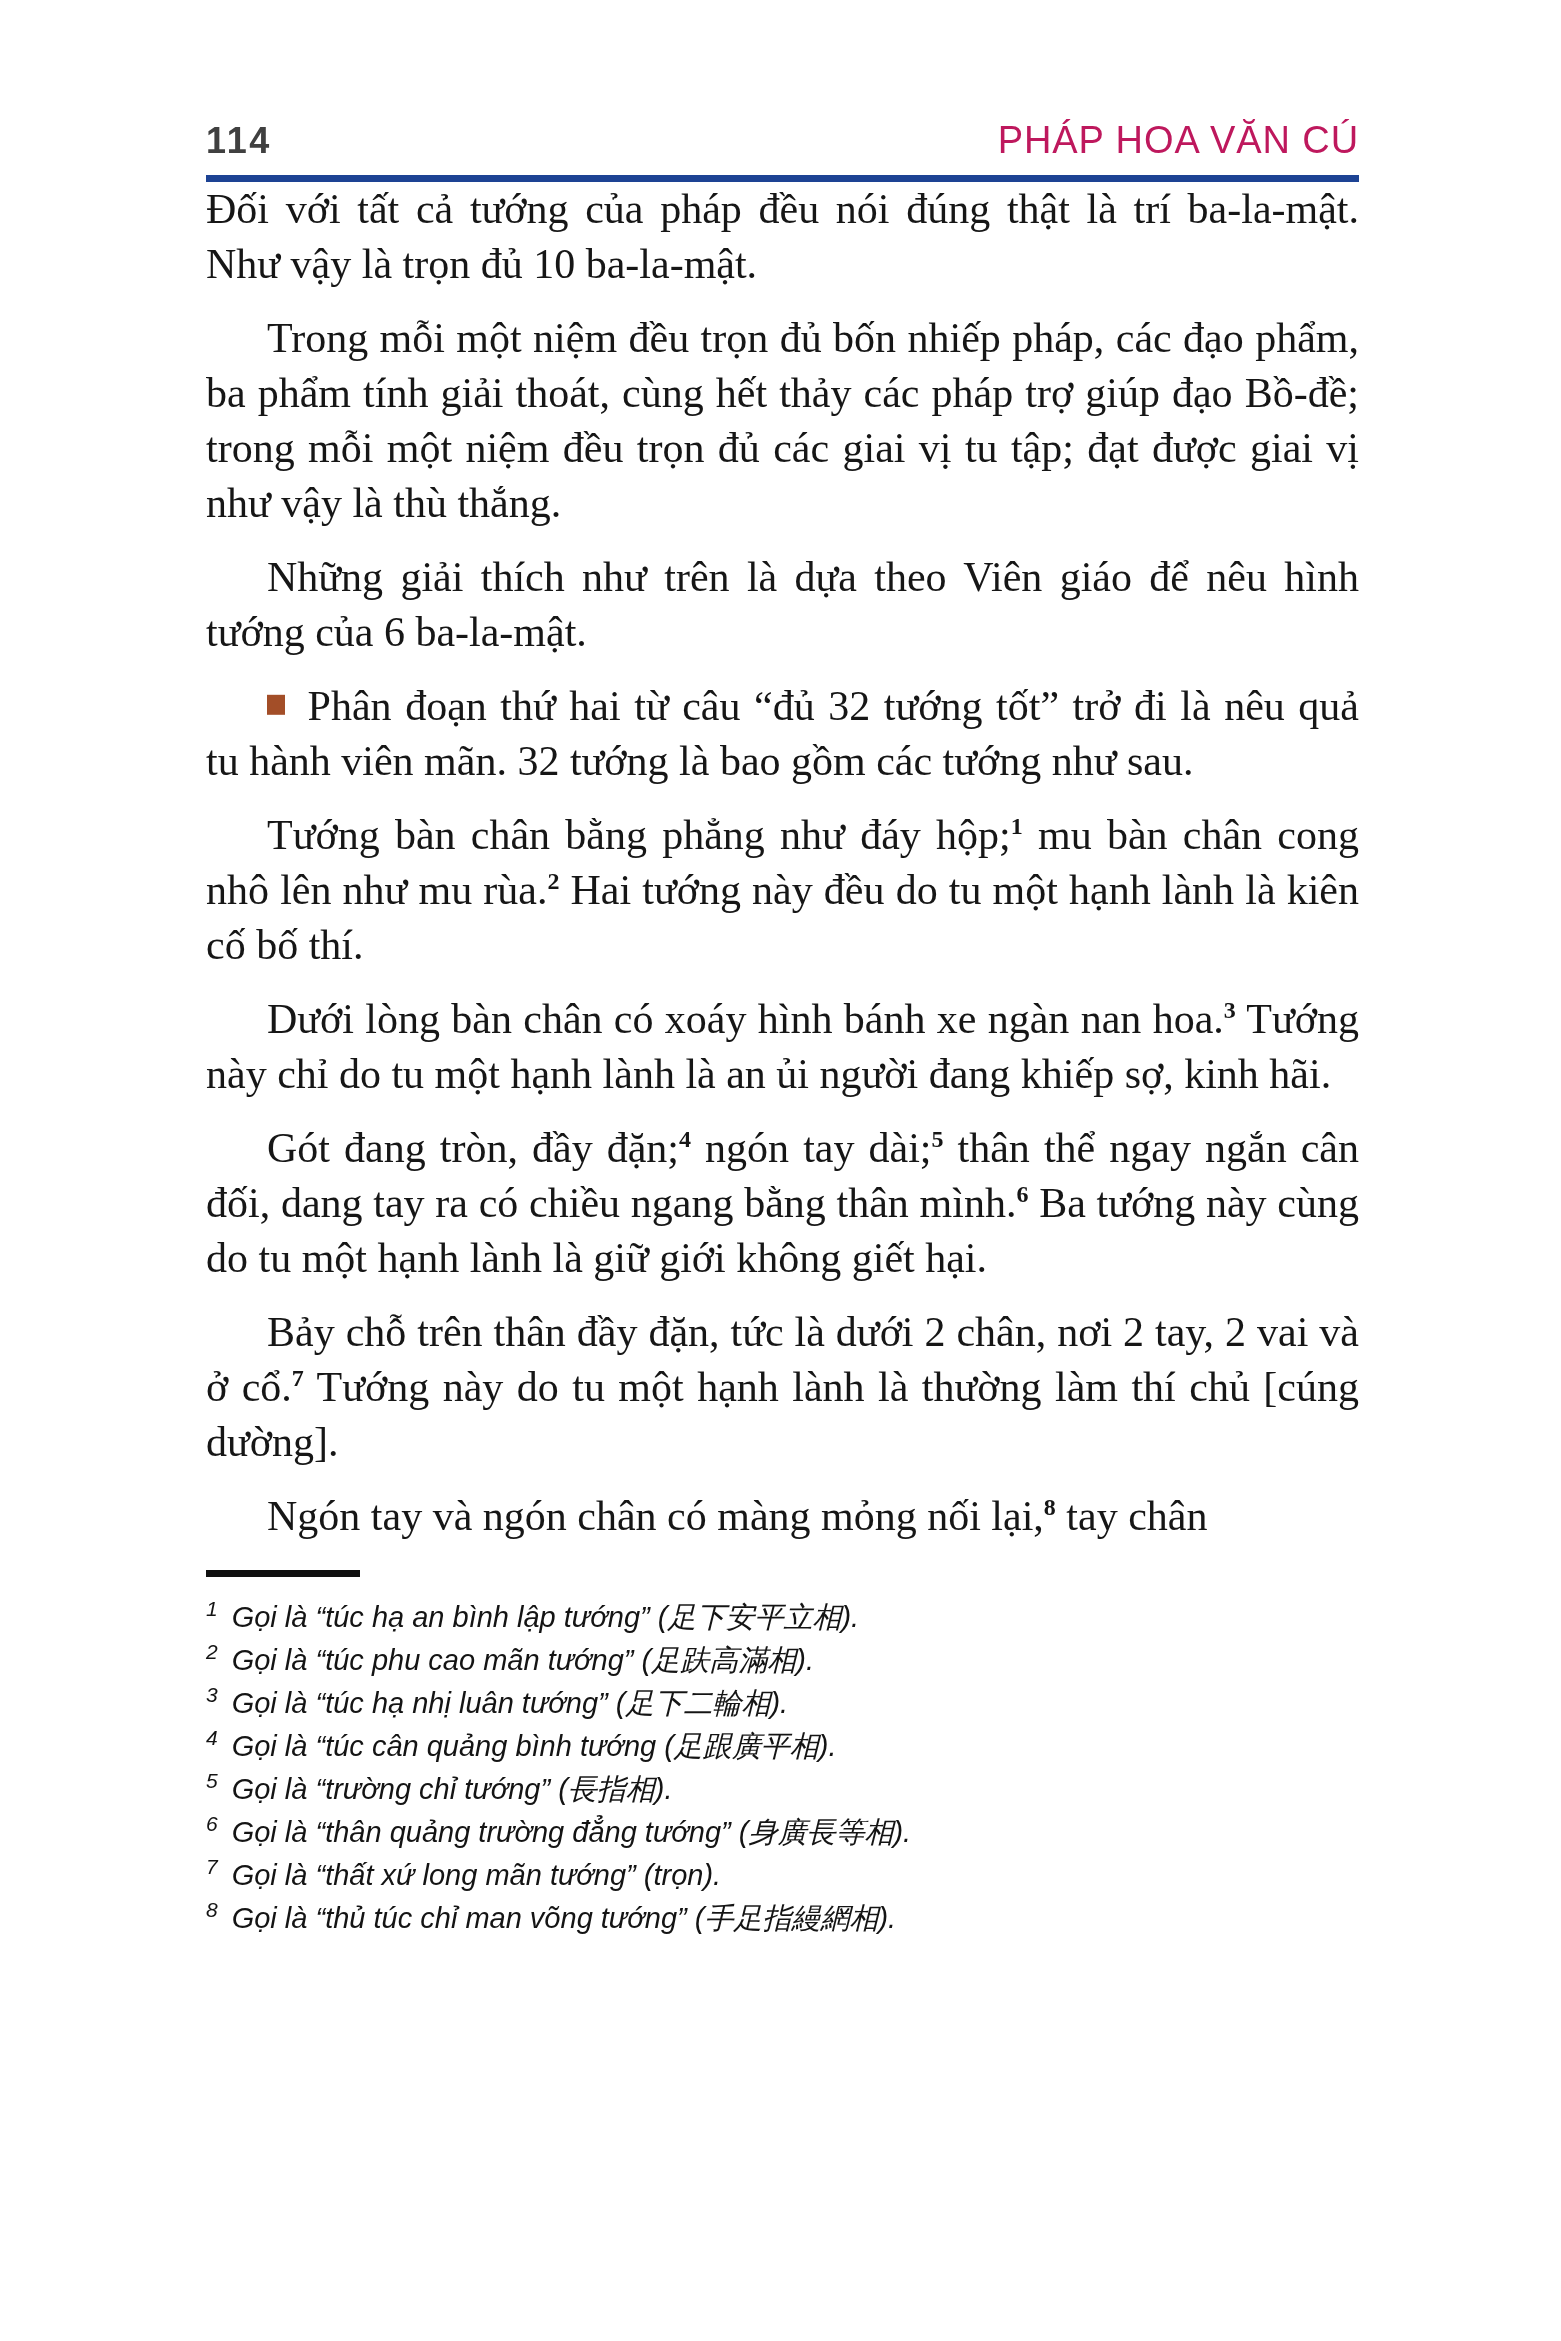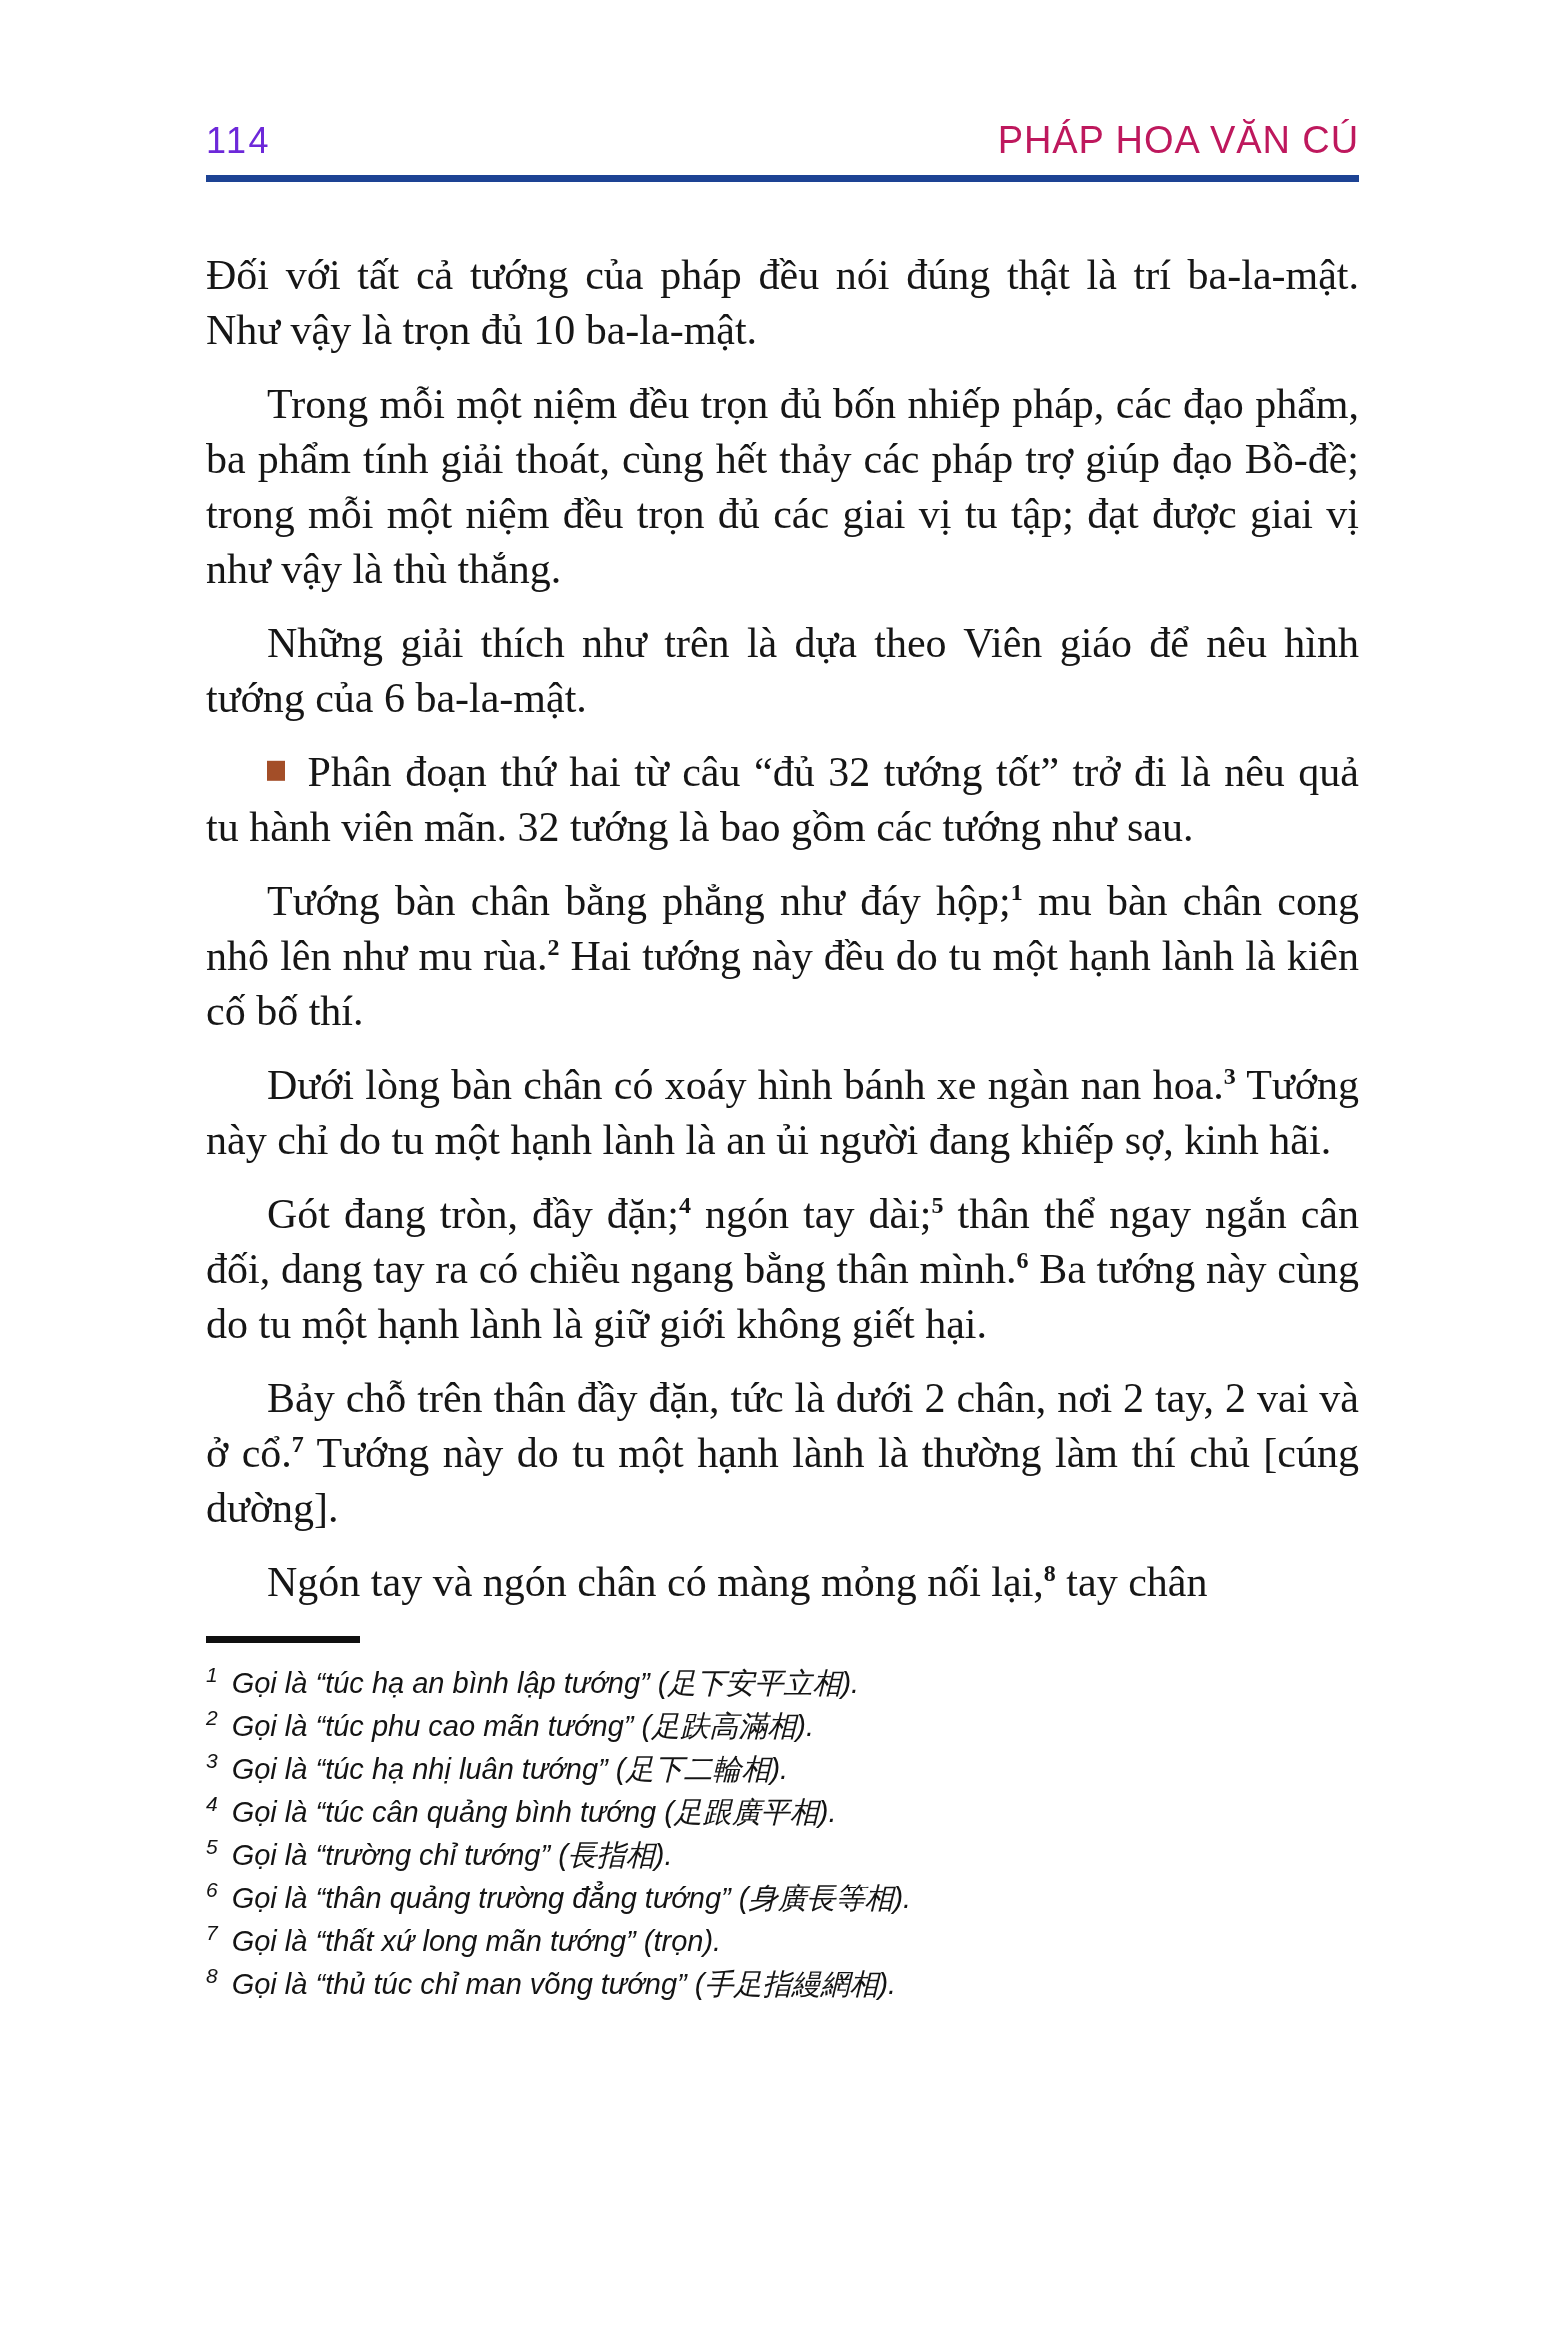--- a/index.html
+++ b/index.html
@@ -11,24 +11,24 @@
     color:#161616;
     box-sizing:border-box;
     overflow:hidden;
   }
   .content{position:absolute;left:206px;right:202px;top:0;}
   .header-row{
     display:flex;justify-content:space-between;align-items:flex-end;
     padding-top:121px;
     font-family:"Liberation Sans",sans-serif;
   }
-  .page-num{font-weight:normal;font-size:36px;line-height:1;letter-spacing:2.6px;color:#6d28d9;}
+  .page-num{font-weight:bold;font-size:36px;line-height:1;letter-spacing:2.6px;color:#404040;}
   .running-title{font-weight:normal;font-size:38px;line-height:1;letter-spacing:0.9px;color:#be185d;}
   .header-rule{height:7px;background:#1d4394;margin-top:15.6px;}
-  .body-block{margin-top:66px;}
+  .body-block{}
   p.para{
     font-size:42px;line-height:55px;
     text-align:justify;text-justify:inter-word;
     margin:0 0 19px 0;
   }
   p.para.indent{text-indent:61px;}
   p.para:last-child{margin-bottom:0;}
   .bullet{
     display:inline-block;width:18px;height:20px;
     background:#a34e28;margin-right:22.6px;

